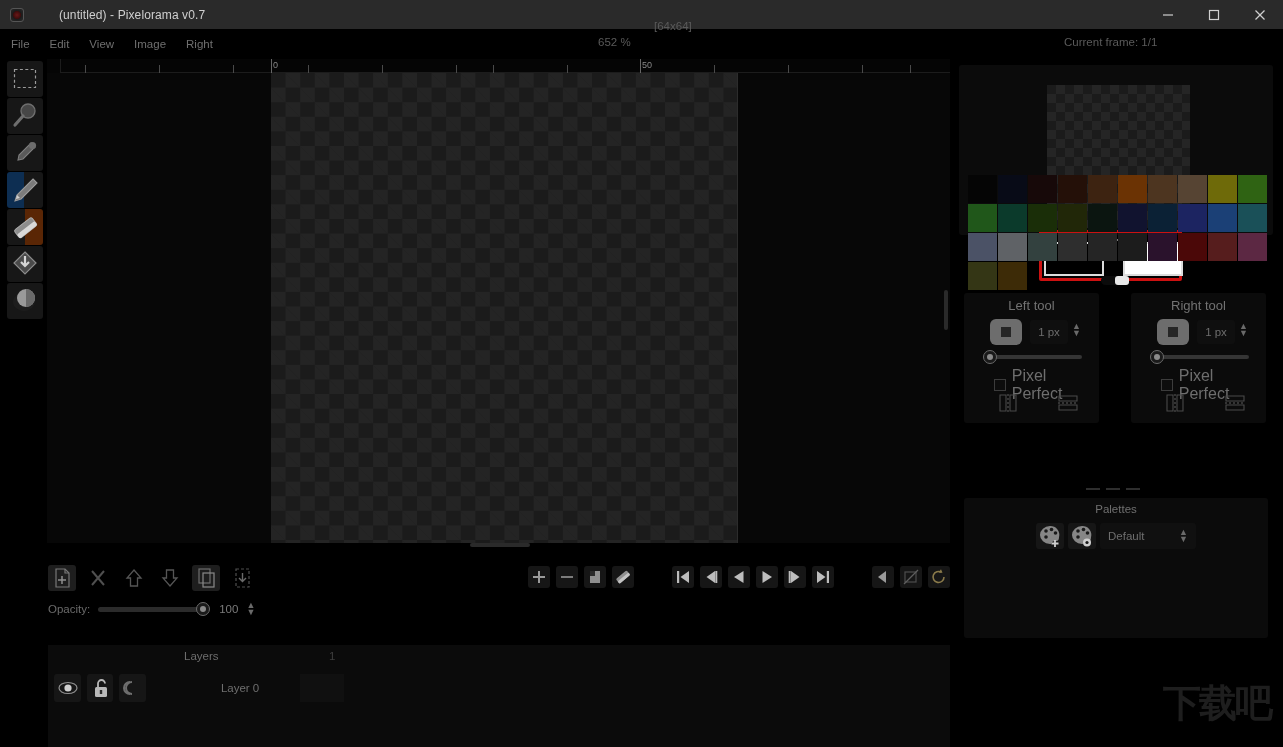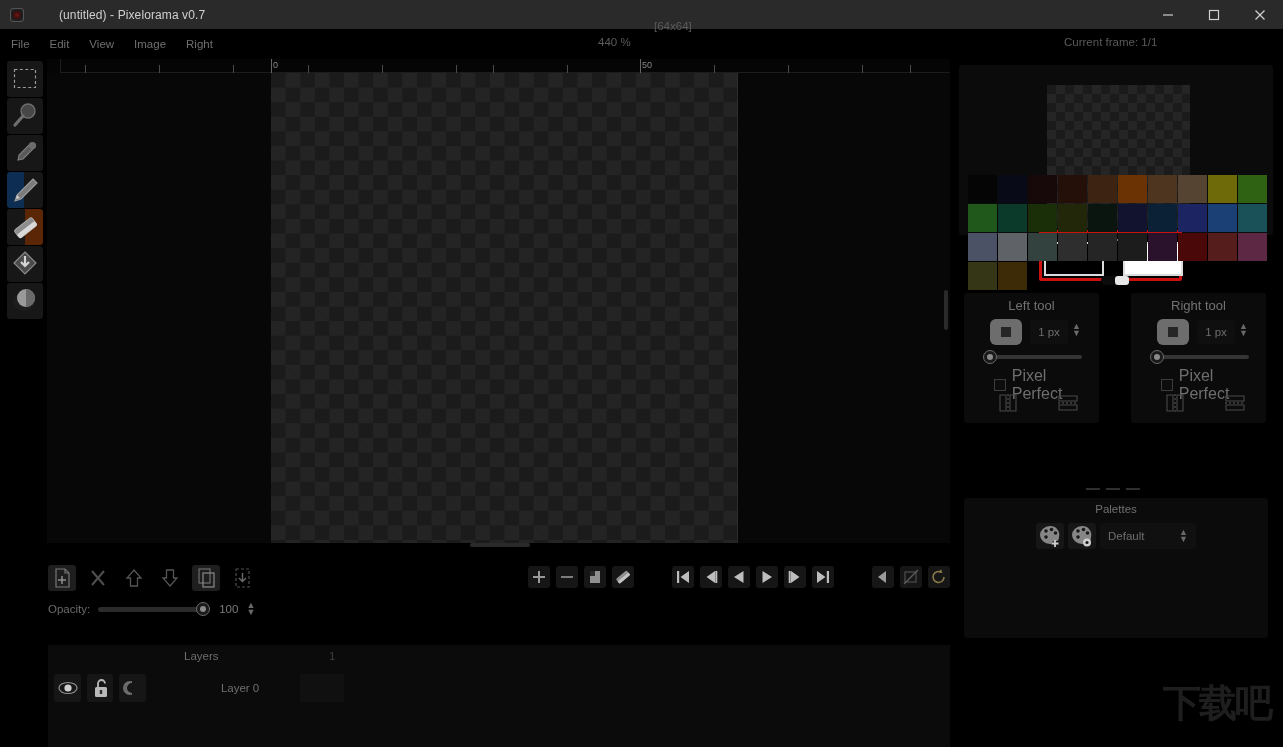--- a/index.html
+++ b/index.html
@@ -335,21 +335,21 @@
   </div>
 </div>
 
 <div id="menubar">
   <div class="menu-item">File</div>
   <div class="menu-item">Edit</div>
   <div class="menu-item">View</div>
   <div class="menu-item">Image</div>
   <div class="menu-item">Right</div>
 </div>
-<div id="zoom-info">440 %</div>
+<div id="zoom-info">652 %</div>
 <div id="size-info">[64x64]</div>
 <div id="frame-info">Current frame: 1/1</div>
 
 <div id="toolbar">
   <div class="tool" id="tool-select">
     <svg width="36" height="36" viewBox="0 0 36 36">
         <rect x="7.5" y="8.5" width="21" height="18" fill="none" stroke="#9a9a9a" stroke-width="1.2" stroke-dasharray="3,2.4"></rect>
       </svg>
   </div>
   <div class="tool" id="tool-zoom">

